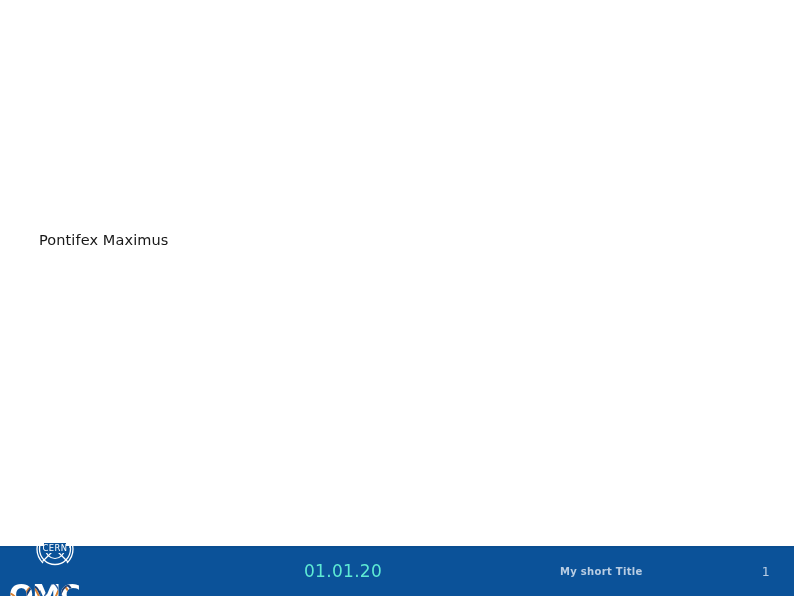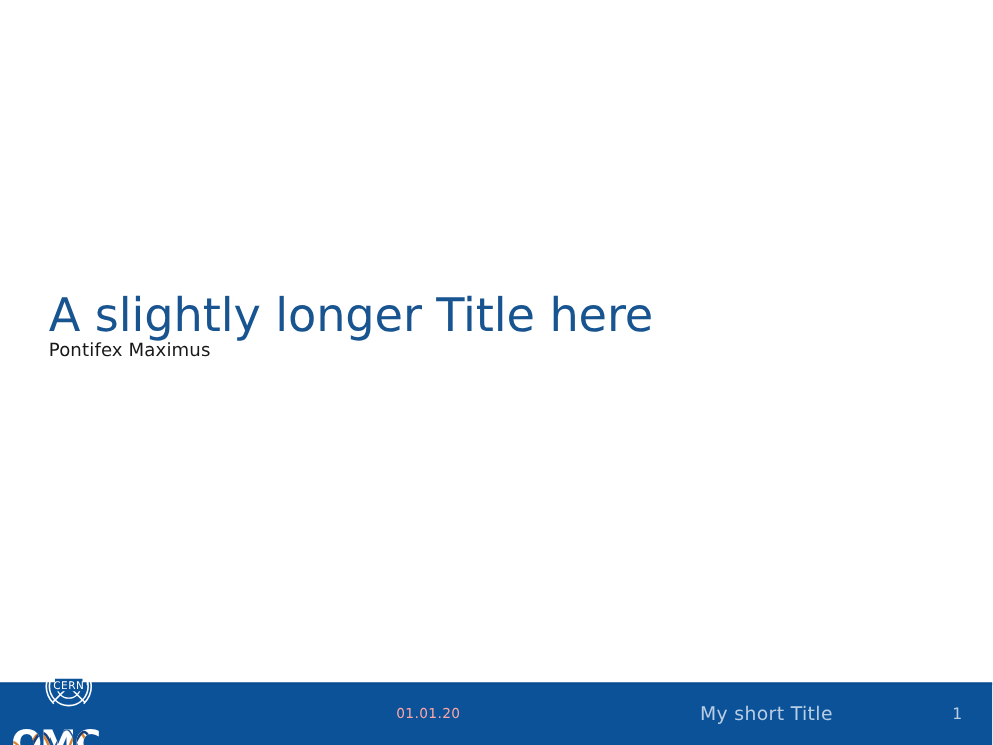--- a/index.html
+++ b/index.html
@@ -65,53 +65,53 @@
     align-items: center;
     gap: 8px;
     flex-direction: column;
   }
 
   .cern-logo { display: block; }
   .omc-logo  { display: block; }
 
   .footer-date {
     position: absolute;
-    left: 317px;
+    left: 304px;
     top: 50%;
     transform: translateY(-50%);
-    font-size: 11px;
-    color: #fca5a5;
+    font-size: 17px;
+    color: #5eead4;
     letter-spacing: 0.3px;
   }
   .footer-shorttitle {
     position: absolute;
     left: 560px;
     top: 50%;
     transform: translateY(-50%);
-    font-size: 15px;
+    font-size: 10px;
     color: #b9cde3;
     letter-spacing: 0.3px;
+    font-weight: bold;
   }
   .footer-pagenum {
     position: absolute;
     right: 24px;
     top: 50%;
     transform: translateY(-50%);
     font-size: 12.5px;
     color: #b9cde3;
     letter-spacing: 0.3px;
   }
 </style>
 </head>
 <body>
 
 <div class="slide">
 
   <div class="title-block">
-    <div class="slide-title">A slightly longer Title here</div>
     <div class="slide-author">Pontifex Maximus</div>
   </div>
 
   <div class="footer">
     <div class="footer-topline"></div>
 
     <div class="footer-logos">
 
       <span>
         <svg class="cern-logo" width="46" height="42" viewBox="0 0 46 42" aria-hidden="true">

